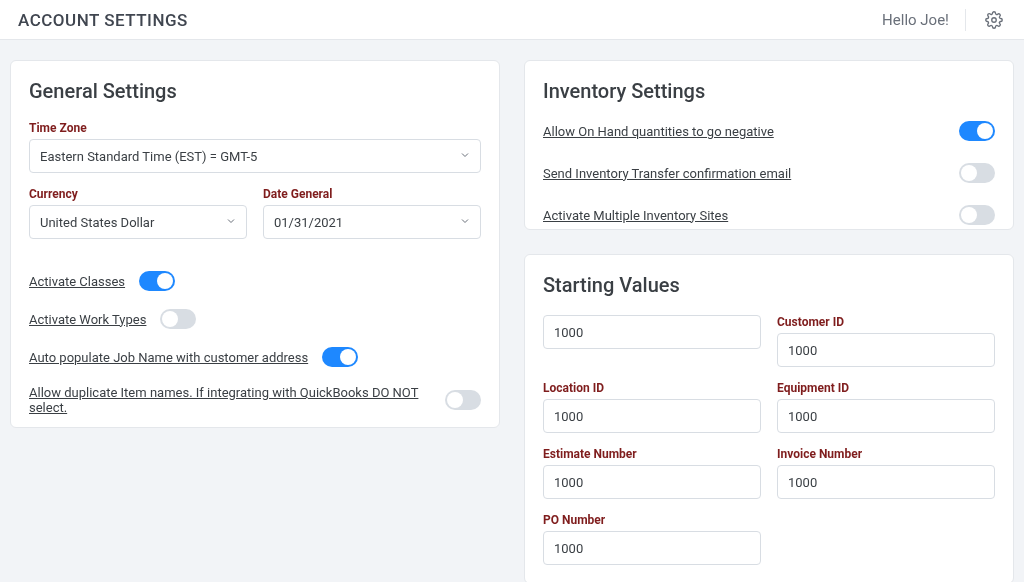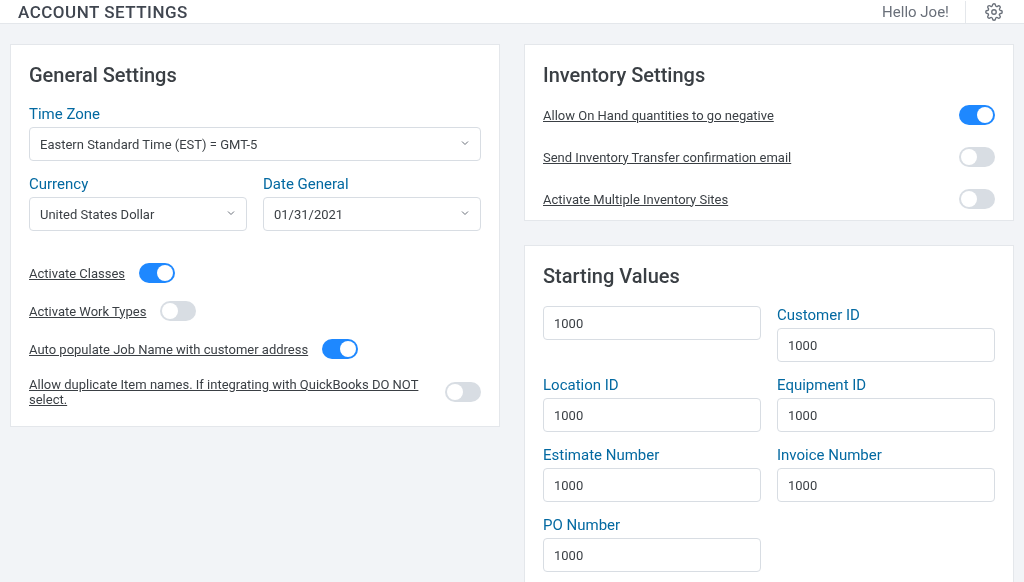--- a/index.html
+++ b/index.html
@@ -5,21 +5,21 @@
   * { box-sizing: border-box; margin: 0; padding: 0; }
   body {
     font-family: -apple-system, BlinkMacSystemFont, "Segoe UI", Roboto, Arial, sans-serif;
     background: #f2f4f7;
     color: #3a3f44;
     font-size: 14px;
   }
   .topbar {
     background: #fff;
     border-bottom: 1px solid #e4e7eb;
-    height: 24px;
+    height: 40px;
     display: flex;
     align-items: center;
     padding: 0 18px;
     justify-content: space-between;
   }
   .topbar h1 {
     font-size: 17px;
     font-weight: 500;
     letter-spacing: .5px;
     color: #404650;
@@ -48,35 +48,36 @@
     padding: 20px 10px 20px 10px;
     display: flex;
     gap: 24px;
     max-width: 1024px;
   }
   .col { flex: 1; display:flex; flex-direction:column; gap:24px; }
 
   .card {
     background:#fff;
     border:1px solid #e4e7eb;
-    border-radius:0;
-    padding:18px 18px 11px 18px;
+    border-radius:6px;
+    padding:18px 18px 4px 18px;
   }
   .card h2 {
     font-size: 20px;
     font-weight: 500;
     color:#3a3f44;
     margin-bottom:18px;
   }
 
   .field-label {
-    font-size:15px;
-    color:#0369a1;
+    font-size:12px;
+    color:#7f1d1d;
     margin-bottom:4px;
     display:block;
+    font-weight:bold;
   }
 
   .field-group { margin-bottom:14px; }
   .row-2 {
     display:flex;
     gap:16px;
   }
   .row-2 > * { flex:1; }
 
   .select, .textin {

